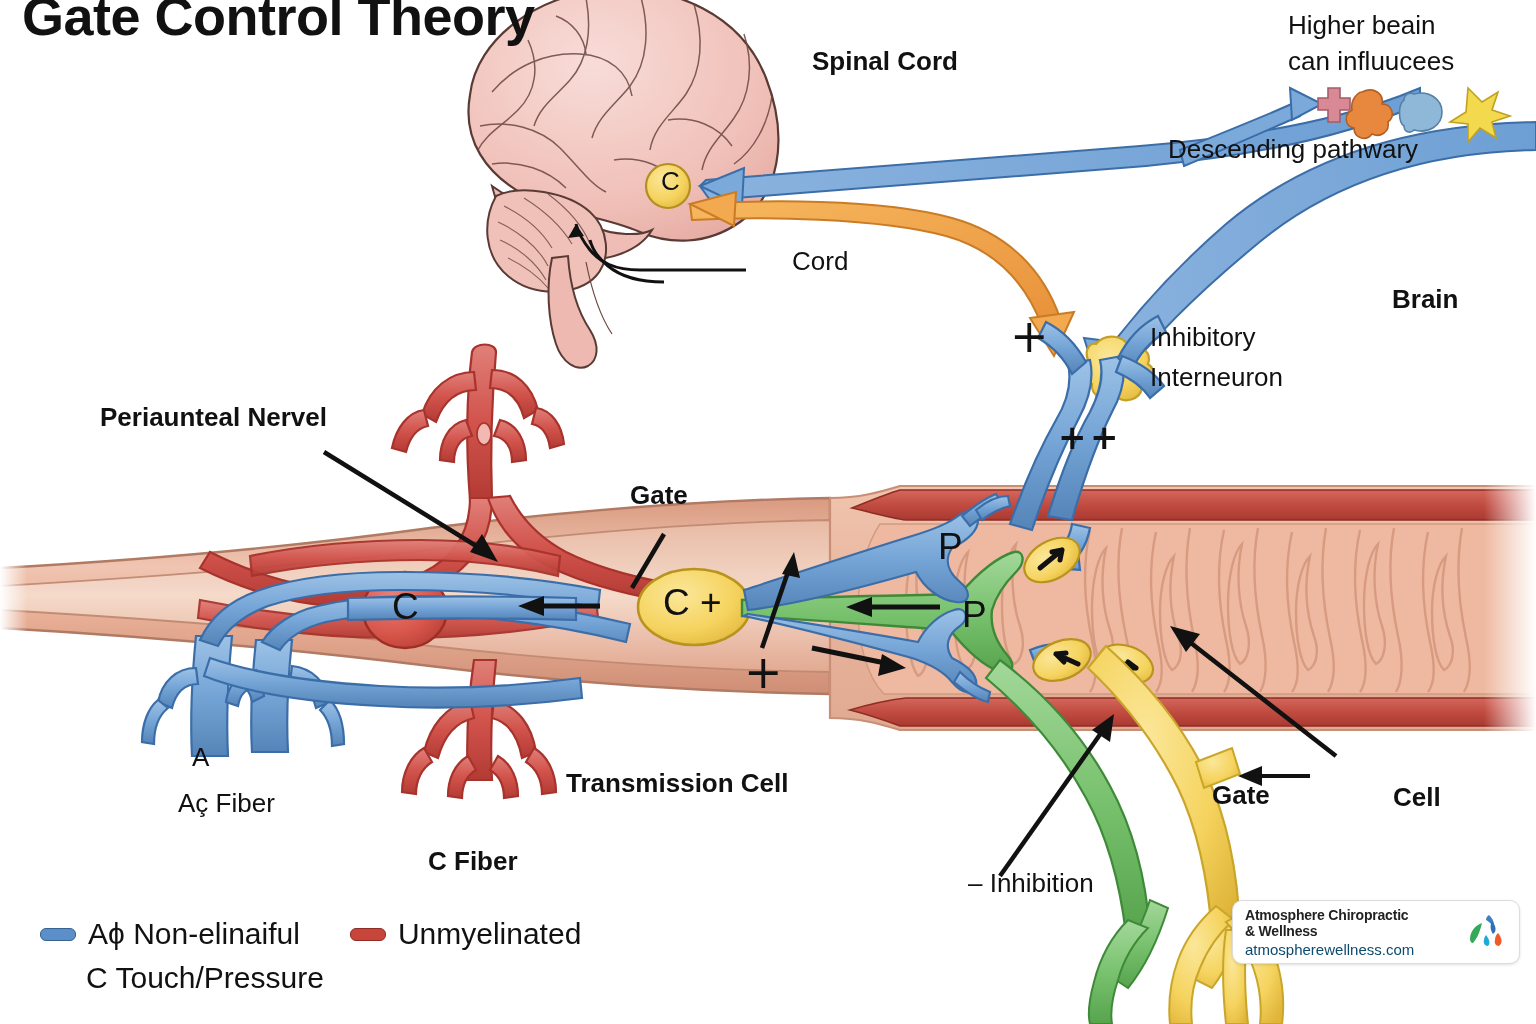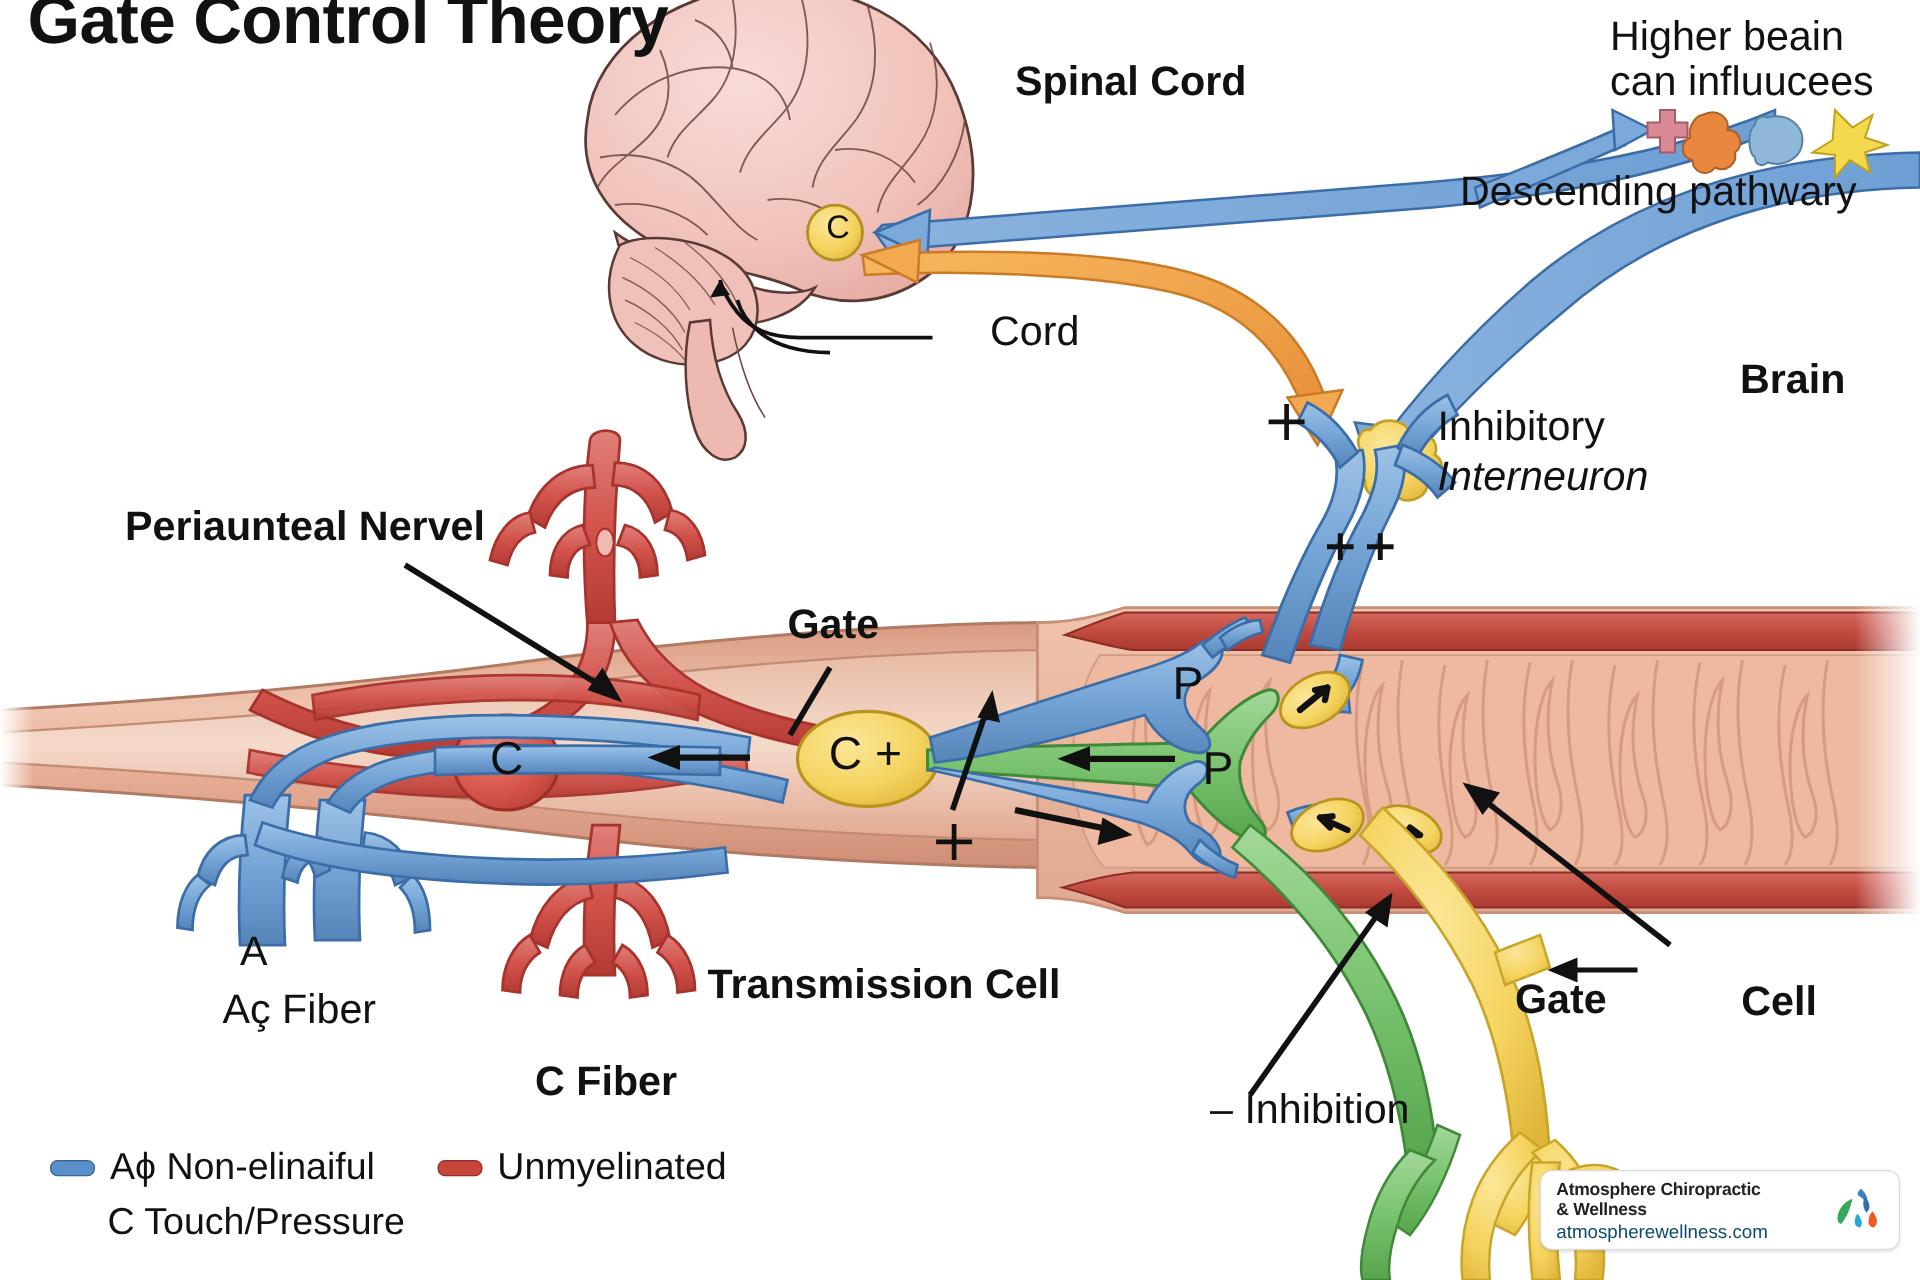--- a/index.html
+++ b/index.html
@@ -4,31 +4,31 @@
 <title>Gate Control Theory</title>
 <style>
   html,body{margin:0;padding:0;background:#fff;}
   body{width:1536px;height:1024px;overflow:hidden;
        font-family:"Liberation Sans","DejaVu Sans",sans-serif;color:#111;}
   #stage{position:relative;width:1536px;height:744px;background:#ffffff;padding-left:13px;}
   svg.layer{position:absolute;left:0;top:0;width:1536px;height:1024px;}
   .lbl{position:absolute;white-space:nowrap;line-height:1.05;}
   .bold{font-weight:bold;}
   .title{font-size:54px;font-weight:bold;letter-spacing:-0.5px;}
-  .big{font-size:33px;}
+  .big{font-size:26px;}
   .plus{font-size:46px;font-weight:500;font-family:"DejaVu Sans",sans-serif;}
   .plus-sm{font-size:34px;font-weight:600;font-family:"DejaVu Sans",sans-serif;}
   .neu{font-size:37px;font-weight:400;}
   .legend{position:absolute;left:40px;top:912px;font-size:30px;}
   .legend-row{display:flex;align-items:center;height:44px;}
   .sw{display:inline-block;width:34px;height:11px;border-radius:6px;margin-right:12px;}
   .legend-col{display:flex;flex-direction:column;}
   .legend-wrap{display:flex;align-items:flex-start;justify-content:flex-end;}
   .lg-text{font-size:30px;}
-  .wm{position:absolute;left:1232px;top:936px;width:288px;height:64px;
+  .wm{position:absolute;left:1232px;top:900px;width:288px;height:64px;
       background:#fff;border:1px solid #dcdcdc;border-radius:10px;
       box-shadow:0 1px 3px rgba(0,0,0,.12);display:flex;align-items:center;
       padding:0 12px;box-sizing:border-box;gap:48px;}
   .wm-txt{flex:1;}
   .wm-name{font-size:14px;font-weight:bold;color:#222;letter-spacing:-0.2px;}
   .wm-url{font-size:15px;color:#0c4a6e;margin-top:2px;}
   .wm-icon{width:46px;height:46px;flex:0 0 46px;}
 </style>
 </head>
 <body>
@@ -434,21 +434,21 @@
   <div class="lbl big" style="left:792px;top:248px;">Cord</div>
 
   <div class="lbl big bold" style="left:1392px;top:286px;">Brain</div>
 
   <div class="lbl big" style="left:1288px;top:12px;">Higher beain</div>
   <div class="lbl big" style="left:1288px;top:48px;">can influucees</div>
 
   <div class="lbl big" style="left:1168px;top:136px;">Descending pathwary</div>
 
   <div class="lbl big" style="left:1150px;top:324px;">Inhibitory</div>
-  <div class="lbl big" style="left:1150px;top:364px;font-style:italic;">Interneuron</div>
+  <div class="lbl big" style="left:1150px;top:364px;">Interneuron</div>
 
   <div class="lbl big bold" style="left:100px;top:404px;">Periaunteal Nervel</div>
 
   <div class="lbl big bold" style="left:630px;top:482px;">Gate</div>
 
   <div class="lbl big bold" style="left:566px;top:750px;margin-top:20px;">Transmission Cell</div>
 
   <div class="lbl big bold" style="left:1354px;top:784px;margin-left:39px;">Cell</div>
 
   <div class="lbl big bold" style="left:1212px;top:782px;">Gate</div>

